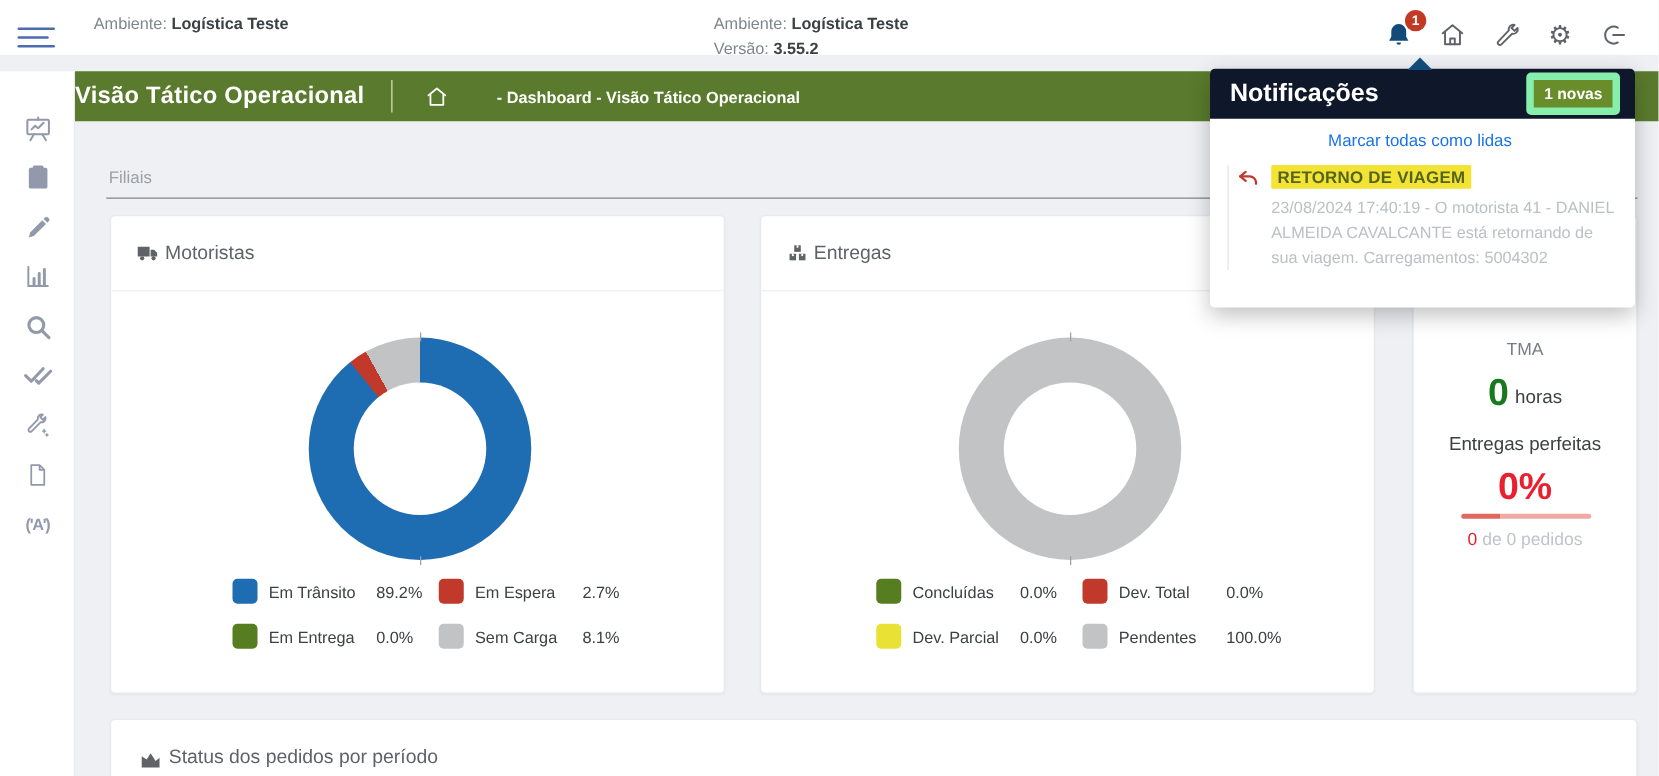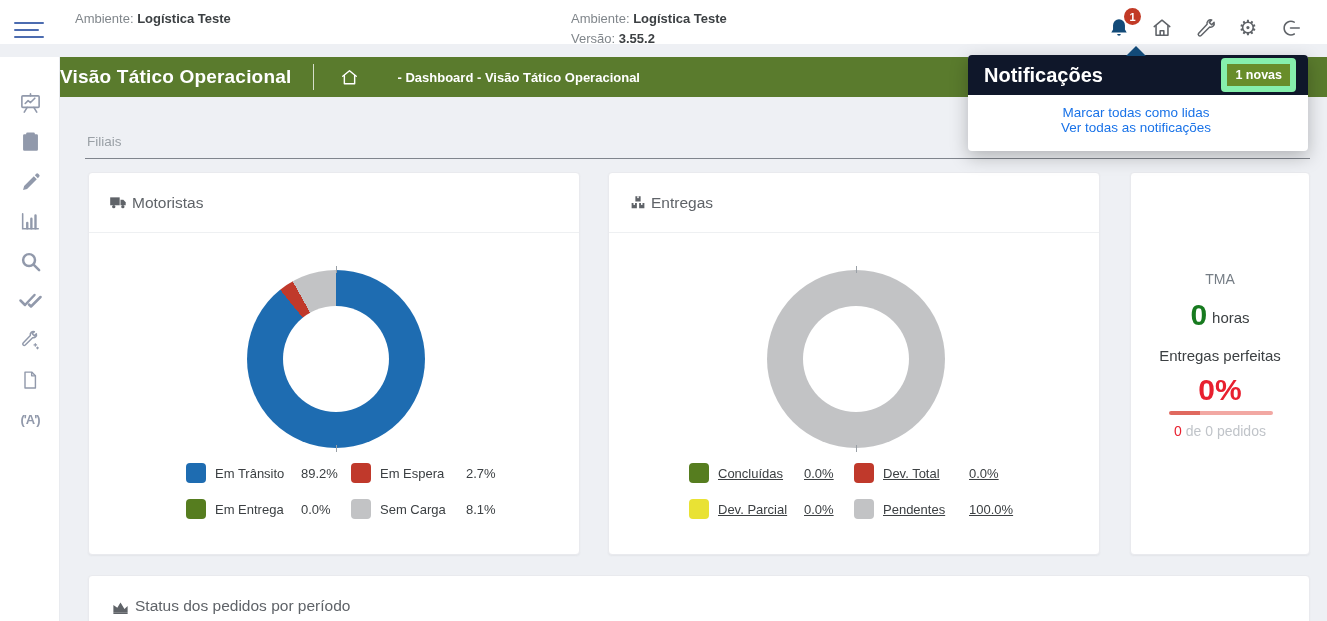--- a/index.html
+++ b/index.html
@@ -266,21 +266,21 @@
       </span>
       <span>Entregas</span>
     </div>
 
     <div class="donut" style="left: 158px; top: 97px; width: 178px; height: 178px; background: conic-gradient(rgb(194, 195, 197) 0deg, rgb(194, 195, 197) 360deg);">
       <div class="tick top"></div>
       <div class="tick bottom"></div>
       <div class="hole" style="width:106px;height:106px;"></div>
     </div>
 
-    <div class="legend" style="left:80px;top:290px;text-decoration:underline;">
+    <div class="legend" style="left:92px;top:290px;">
       <div class="leg-item">
         <span class="leg-sw" style="background: rgb(86, 125, 31);"></span>
         <span class="leg-label">Concluídas</span>
         <span class="leg-pct">0.0%</span>
       </div>
       <div class="leg-item">
         <span class="leg-sw" style="background: rgb(192, 57, 43);"></span>
         <span class="leg-label">Dev. Total</span>
         <span class="leg-pct">0.0%</span>
       </div>
@@ -324,18 +324,29 @@
 
   <div class="abs popup">
     <div class="pointer"></div>
     <div class="pop-head">
       <span class="pop-title">Notificações</span>
       <span class="pop-badge">1 novas</span>
     </div>
     <div class="pop-body">
       <a class="pop-link">Marcar todas como lidas</a>
 
-
-      <a class="pop-link">Ver todas as notificações</a>
+      <div class="notif-item">
+        <span class="notif-ic">
+          <svg width="19" height="19" viewBox="0 0 24 24" fill="none" stroke="#c0392b" stroke-width="2.3" stroke-linecap="round" stroke-linejoin="round">
+            <path d="M9.5 4.5 4 9l5.5 4.5"></path>
+              <path d="M4 9h9.5a6.5 6.5 0 0 1 6.5 6.5v1"></path>
+          </svg>
+        </span>
+        <span>
+          <span class="notif-title">RETORNO DE VIAGEM</span>
+          <div class="notif-body">23/08/2024 17:40:19 - O motorista 41 - DANIEL ALMEIDA CAVALCANTE está retornando de sua viagem. Carregamentos: 5004302</div>
+        </span>
+      </div>
+
     </div>
   </div>
 
 </div>
 
 </body></html>

